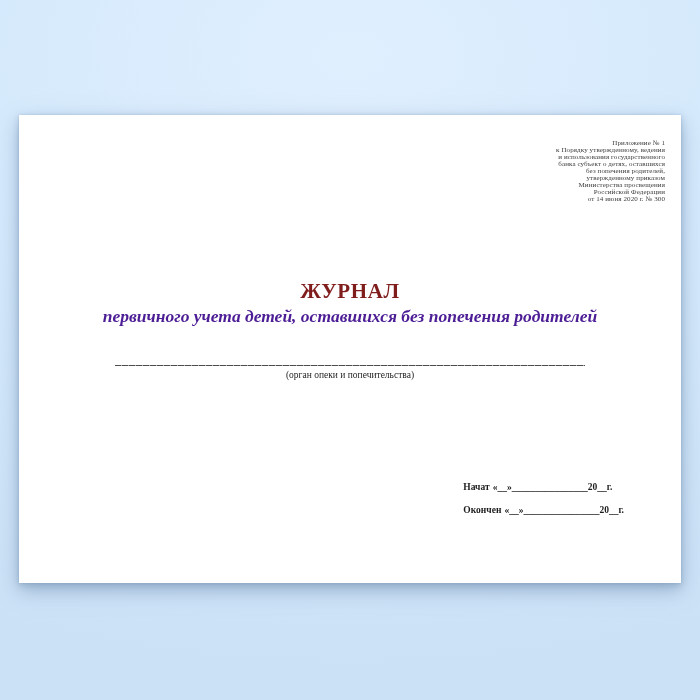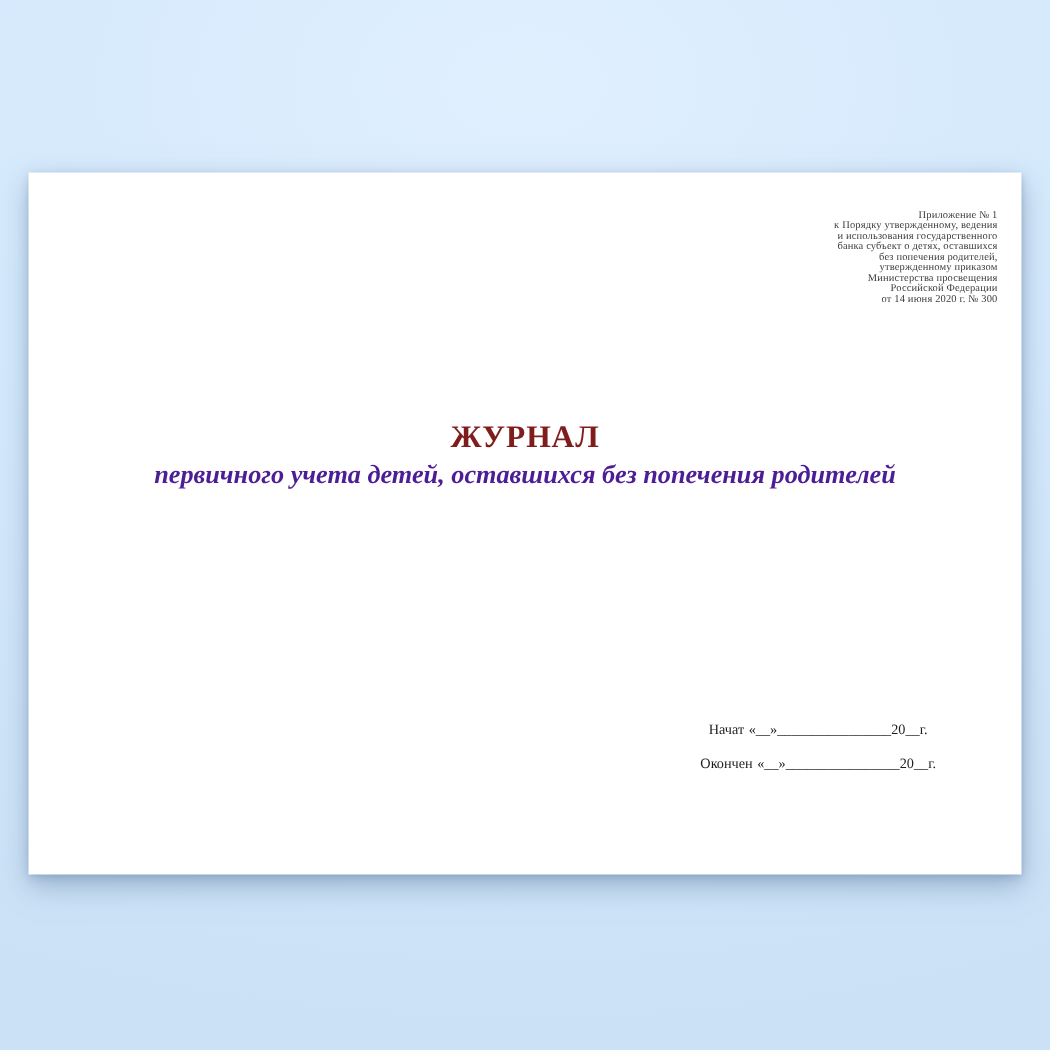--- a/index.html
+++ b/index.html
@@ -85,24 +85,24 @@
     text-align: center;
     font-size: 9.5px;
     line-height: 11px;
     color: #242424;
   }
 
   .dates {
     position: absolute;
     top: 366px;
     right: 57px;
-    text-align: center;
+    text-align: left;
     font-size: 9.5px;
     line-height: 12px;
-    font-weight: normal;
+    font-weight: bold;
     color: #1c1c1c;
   }
   .date-row + .date-row { margin-top: 11px; }
   .date-blanks { margin-left: 3px; }
 </style>
 </head>
 <body>
 
 <div class="scene">
   <div class="paper">
@@ -115,20 +115,24 @@
       <div>без попечения родителей,</div>
       <div>утвержденному приказом</div>
       <div>Министерства просвещения</div>
       <div>Российской Федерации</div>
       <div>от 14 июня 2020 г. № 300</div>
     </div>
 
     <div class="title">ЖУРНАЛ</div>
     <div class="subtitle">первичного учета детей, оставшихся без попечения родителей</div>
 
+    <div class="field field-1">
+      <div class="blank-line"></div>
+      <div class="field-caption">(орган опеки и попечительства)</div>
+    </div>
 
 
     <div class="dates">
       <div class="date-row">
         <span>Начат</span><span class="date-blanks">«__»________________20__г.</span>
       </div>
       <div class="date-row">
         <span>Окончен</span><span class="date-blanks">«__»________________20__г.</span>
       </div>
     </div>

